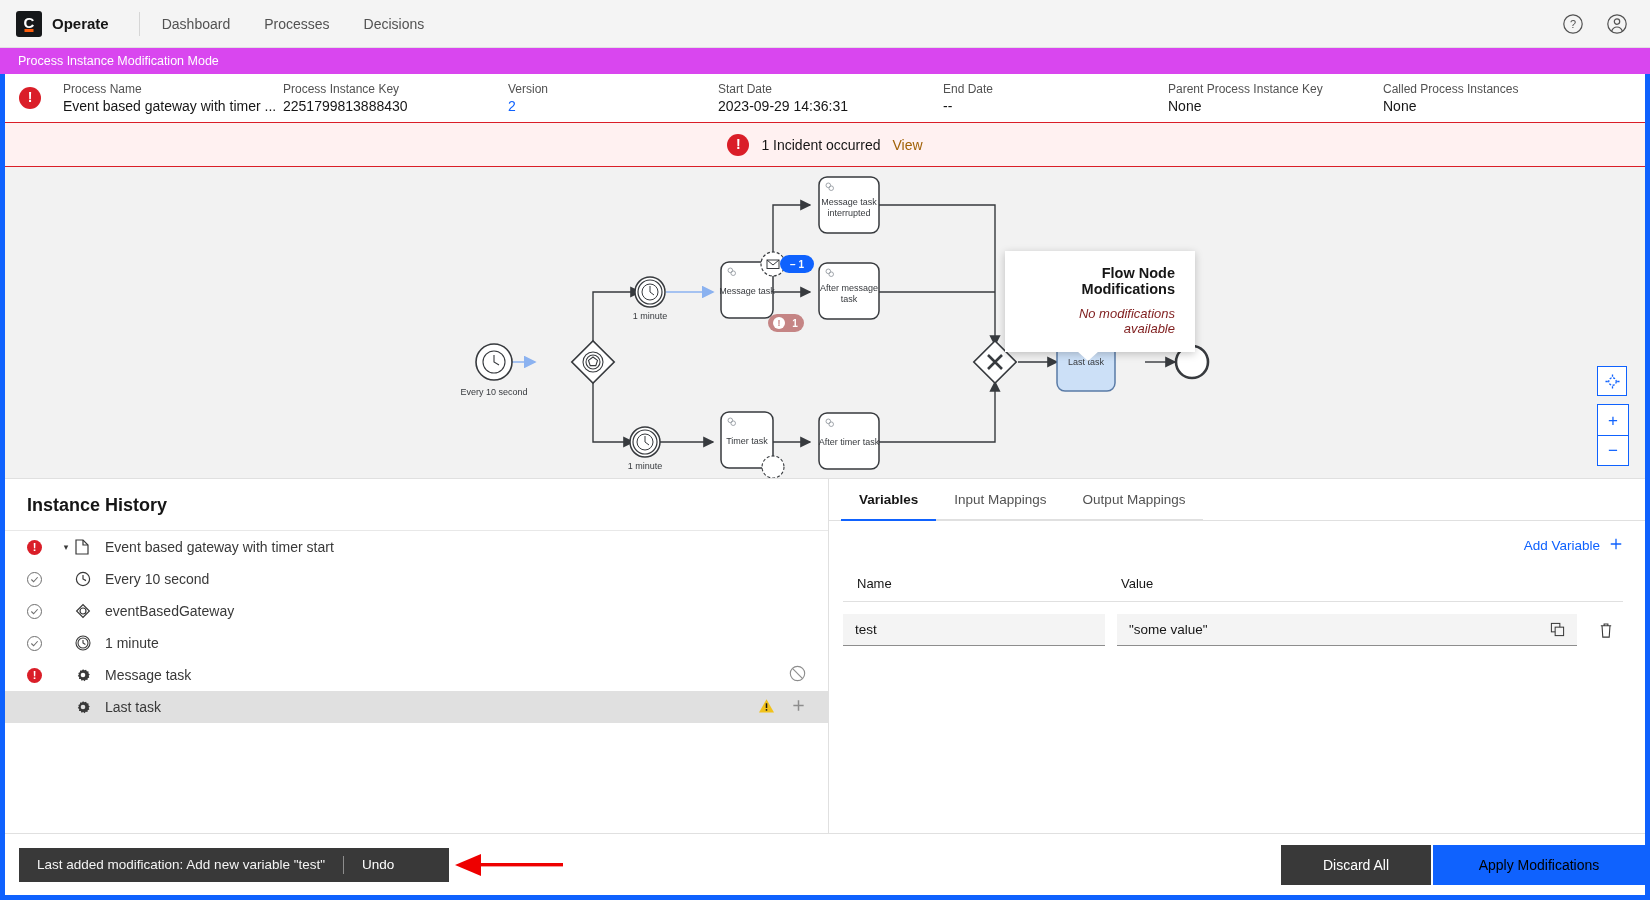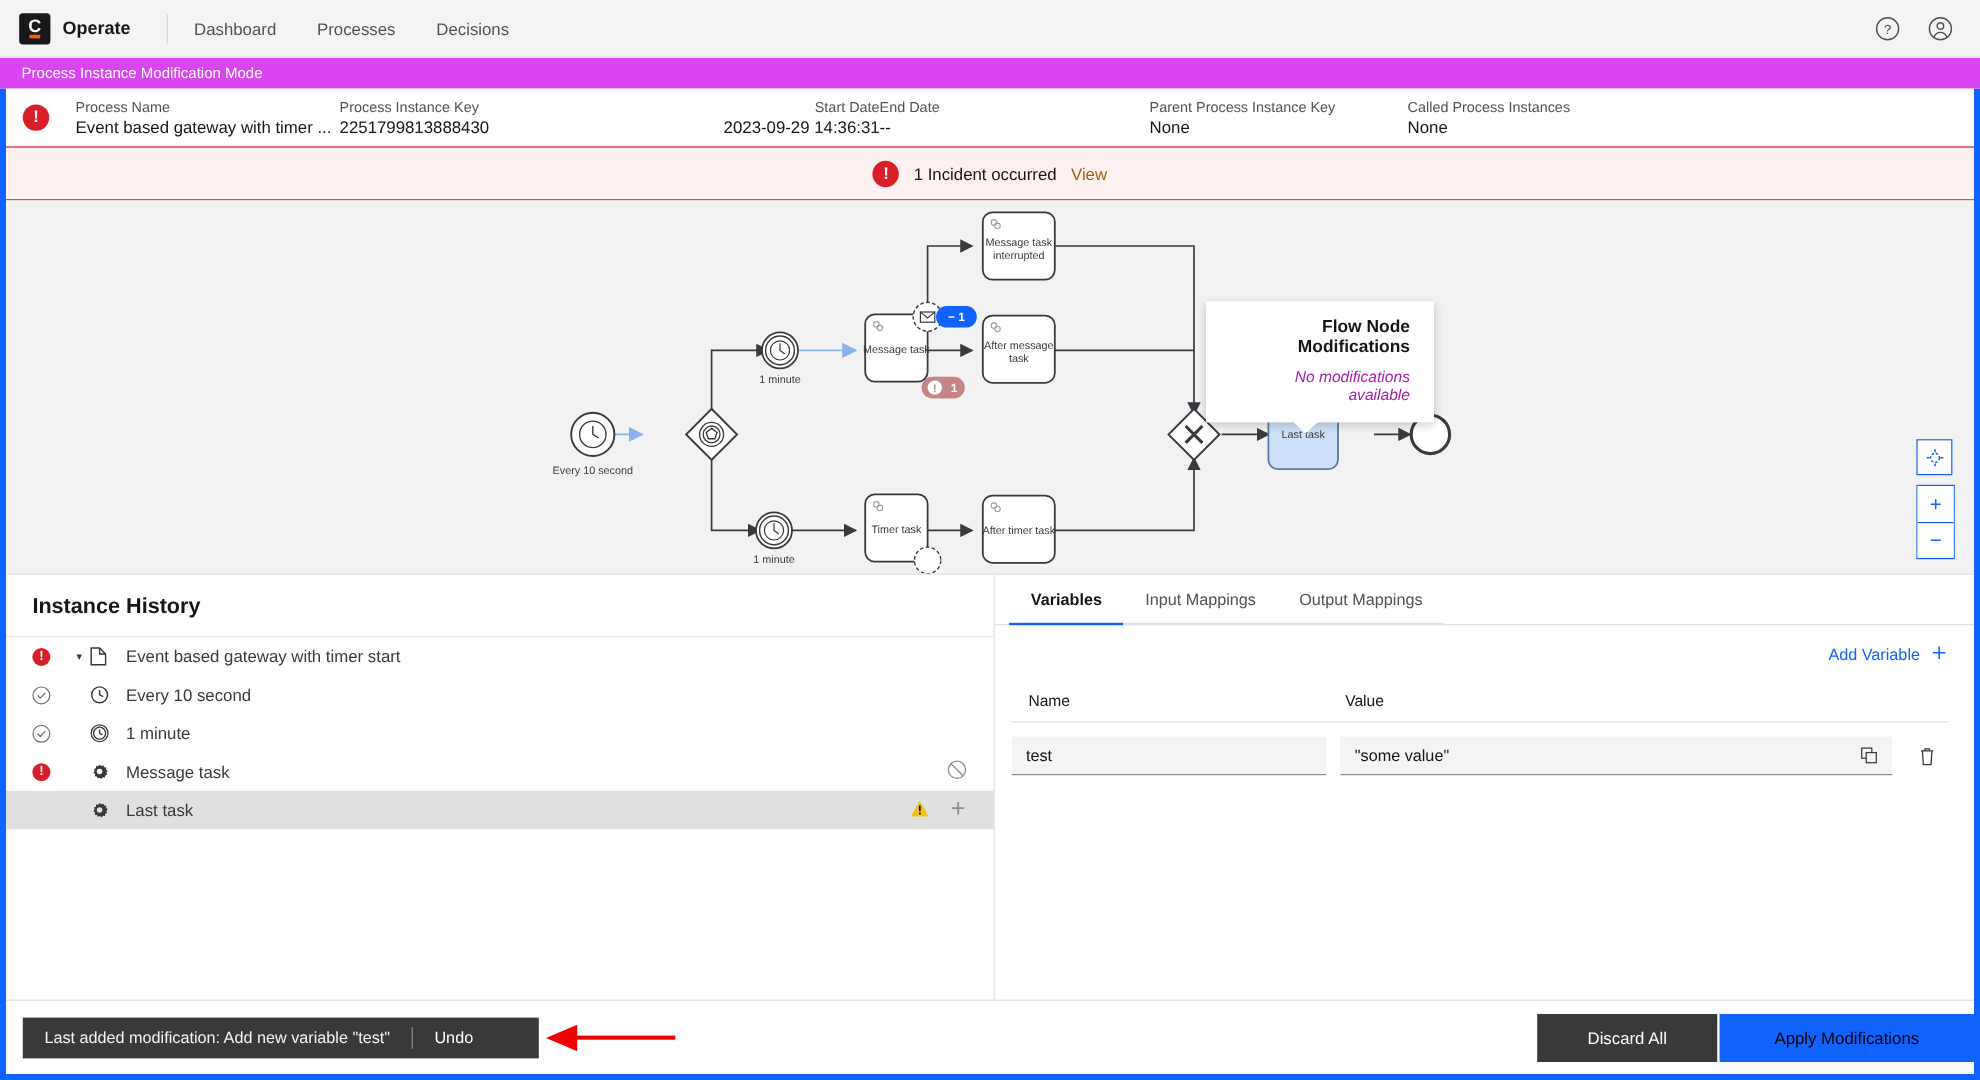--- a/index.html
+++ b/index.html
@@ -70,21 +70,21 @@
     color: #fff; font-weight: 700; font-size: 14px; line-height: 1;
     flex: 0 0 auto;
   }
   .warn-circle span { margin-top: -1px; }
   .meta-grid { display: flex; flex: 1; margin-left: 22px; }
   .meta-col { display: flex; flex-direction: column; gap: 2px; }
   .meta-label { font-size: 12px; color: #525252; }
   .meta-value { font-size: 14px; color: #161616; white-space: nowrap; }
   .meta-value.link { color: #0f62fe; cursor: pointer; }
   .c1 { width: 220px; } .c2 { width: 225px; } .c3 { width: 210px; }
-  .c4 { width: 225px; align-items: flex-end; } .c5 { width: 225px; } .c6 { width: 215px; } .c7 { width: 200px; }
+  .c4 { width: 225px; } .c5 { width: 225px; } .c6 { width: 215px; } .c7 { width: 200px; }
 
   
   .incident-bar {
     height: 45px; background: #fff1f1;
     border-top: 1px solid #da1e28; border-bottom: 1px solid #da1e28;
     display: flex; align-items: center; justify-content: center; gap: 12px;
   }
   .incident-text { font-size: 14px; color: #161616; }
   .incident-view { font-size: 14px; color: #a16207; cursor: pointer; }
 
@@ -105,21 +105,21 @@
     font-size: 17px; cursor: pointer; line-height: 1;
   }
   .zc-group .zc-btn { border: none; }
   .zc-group .zc-btn + .zc-btn { border-top: 1px solid #0f62fe; }
 
   .tooltip-card {
     position: absolute; background: #ffffff; box-shadow: 0 2px 8px rgba(0,0,0,.22);
     padding: 14px 20px 16px 20px; width: 190px;
   }
   .tooltip-card .tt-title { font-size: 14.5px; font-weight: 700; color: #161616; }
-  .tooltip-card .tt-sub { font-size: 13px; font-style: italic; color: #a21caf; margin-top: 9px; }
+  .tooltip-card .tt-sub { font-size: 13px; font-style: italic; color: #7f1d1d; margin-top: 9px; }
   .tooltip-arrow {
     position: absolute; bottom: -9px; left: 72px; width: 0; height: 0;
     border-left: 11px solid transparent; border-right: 11px solid transparent;
     border-top: 10px solid #ffffff;
   }
 
   
   .bottom {
     display: flex; height: 385px; border-bottom: 0;
   }
@@ -258,20 +258,24 @@
         </div>
     <div class="meta-grid">
       <div class="meta-col c1">
         <span class="meta-label">Process Name</span>
         <span class="meta-value">Event based gateway with timer ...</span>
       </div>
       <div class="meta-col c2">
         <span class="meta-label">Process Instance Key</span>
         <span class="meta-value">2251799813888430</span>
       </div>
+      <div class="meta-col c3">
+        <span class="meta-label">Version</span>
+        <span class="meta-value link">2</span>
+      </div>
       <div class="meta-col c4">
         <span class="meta-label">Start Date</span>
         <span class="meta-value">2023-09-29 14:36:31</span>
       </div>
       <div class="meta-col c5">
         <span class="meta-label">End Date</span>
         <span class="meta-value">--</span>
       </div>
       <div class="meta-col c6">
         <span class="meta-label">Parent Process Instance Key</span>
@@ -484,20 +488,37 @@
         <span class="caret"></span>
         <span class="nodeicon">
           <svg width="16" height="16" viewBox="0 0 16 16">
                 <circle cx="8" cy="8" r="6.6" fill="none" stroke="#393939" stroke-width="1.2"></circle>
                 <path d="M8,4 L8,8 L11,9.6" fill="none" stroke="#393939" stroke-width="1.2"></path>
               </svg>
         </span>
         <span class="hlabel">Every 10 second</span>
       </div>
 
+      <div class="hrow" style="padding-left:22px">
+        <span class="state">
+          <span class="check-circle">
+                <svg width="9" height="9" viewBox="0 0 10 10">
+                  <path d="M1.5,5 L4,7.5 L8.5,2.5" fill="none" stroke="#6f6f6f" stroke-width="1.2"></path>
+                </svg>
+              </span>
+        </span>
+        <span class="caret"></span>
+        <span class="nodeicon">
+          <svg width="16" height="16" viewBox="0 0 16 16">
+                <rect x="3.5" y="3.5" width="9" height="9" transform="rotate(45 8 8)" fill="none" stroke="#393939" stroke-width="1.2"></rect>
+                <circle cx="8" cy="8" r="3" fill="none" stroke="#393939" stroke-width="1.2"></circle>
+              </svg>
+        </span>
+        <span class="hlabel">eventBasedGateway</span>
+      </div>
 
       <div class="hrow" style="padding-left:22px">
         <span class="state">
           <span class="check-circle">
                 <svg width="9" height="9" viewBox="0 0 10 10">
                   <path d="M1.5,5 L4,7.5 L8.5,2.5" fill="none" stroke="#6f6f6f" stroke-width="1.2"></path>
                 </svg>
               </span>
         </span>
         <span class="caret"></span>

